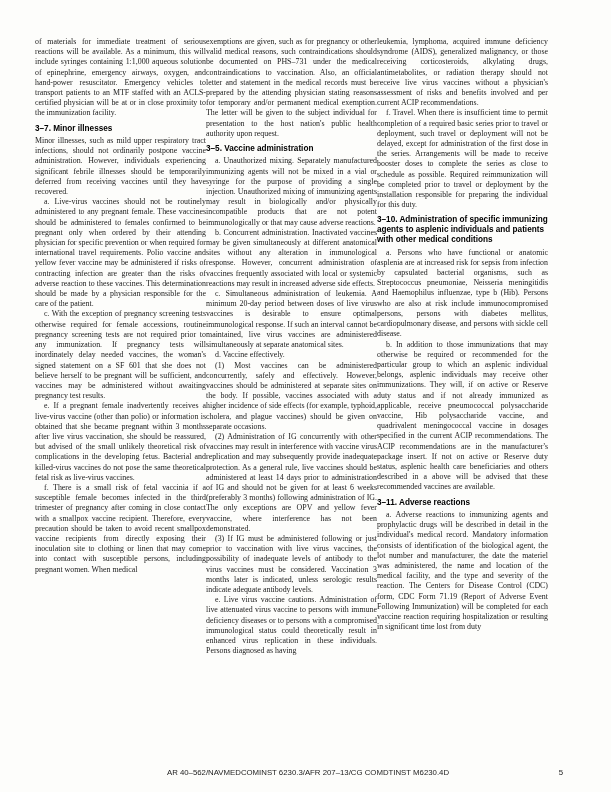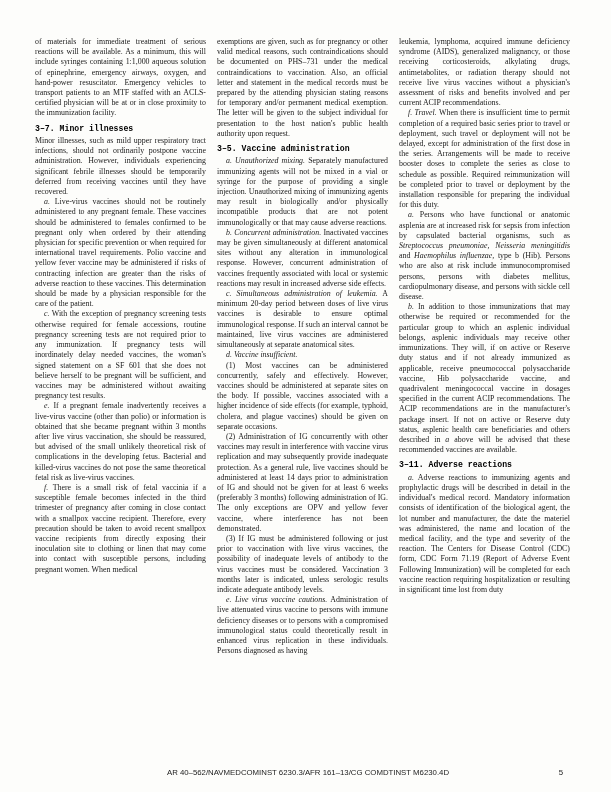--- a/index.html
+++ b/index.html
@@ -7,41 +7,41 @@
     width: 611px; height: 792px;
     background: #fdfdfb;
     position: relative;
     overflow: hidden;
   }
   .sheet {
     position: absolute; inset: 0;
     padding: 37px 30px 30px 35px;
     box-sizing: border-box;
   }
-  .columns { display: flex; gap: 11px; }
+  .columns { display: flex; }
   .col {
     width: 171px; flex: 0 0 171px;
     font-family: "Liberation Serif", serif;
     font-size: 7.9px;
     line-height: 10.2px;
     text-align: justify;
     color: #1a1a1a;
   }
   p.para { margin: 0; }
   p.indent { text-indent: 9px; }
   h3.heading {
-    font-family: Liberation Mono, monospace;
+    font-family: Liberation Sans, sans-serif;
     font-size: 8.2px;
     line-height: 9.9px;
     font-weight: bold;
     margin: 5px 0 2.5px 0;
     text-align: left;
     color: #000;
   }
-  .it { font-style: italic; }
+  .it { }
   .footer {
     position: absolute;
     left: 35px; right: 30px; bottom: 15px;
     font-family: "Liberation Sans", sans-serif;
     font-size: 7.8px;
     color: #222;
   }
   .footer .cite { display: block; text-align: center; }
   .footer .pagenum { position: absolute; right: 18px; top: 0; }
 </style>
@@ -58,32 +58,33 @@
         <p class="para indent"><span class="it">c.</span><span> With the exception of pregnancy screening tests otherwise required for female accessions, routine pregnancy screening tests are not required prior to any immunization. If pregnancy tests will inordinately delay needed vaccines, the woman's signed statement on a SF 601 that she does not believe herself to be pregnant will be sufficient, and vaccines may be administered without awaiting pregnancy test results.</span></p>
         <p class="para indent"><span class="it">e.</span><span> If a pregnant female inadvertently receives a live-virus vaccine (other than polio) or information is obtained that she became pregnant within 3 months after live virus vaccination, she should be reassured, but advised of the small unlikely theoretical risk of complications in the developing fetus. Bacterial and killed-virus vaccines do not pose the same theoretical fetal risk as live-virus vaccines.</span></p>
         <p class="para indent"><span class="it">f.</span><span> There is a small risk of fetal vaccinia if a susceptible female becomes infected in the third trimester of pregnancy after coming in close contact with a smallpox vaccine recipient. Therefore, every precaution should be taken to avoid recent smallpox vaccine recipients from directly exposing their inoculation site to clothing or linen that may come into contact with susceptible persons, including pregnant women. When medical</span></p>
       </div>
     <div class="col">
         <p class="para"><span>exemptions are given, such as for pregnancy or other valid medical reasons, such contraindications should be documented on PHS–731 under the medical contraindications to vaccination. Also, an official letter and statement in the medical records must be prepared by the attending physician stating reasons for temporary and/or permanent medical exemption. The letter will be given to the subject individual for presentation to the host nation's public health authority upon request.</span></p>
         <h3 class="heading">3–5. Vaccine administration</h3>
         <p class="para indent"><span class="it">a. Unauthorized mixing.</span><span> Separately manufactured immunizing agents will not be mixed in a vial or syringe for the purpose of providing a single injection. Unauthorized mixing of immunizing agents may result in biologically and/or physically incompatible products that are not potent immunologically or that may cause adverse reactions.</span></p>
         <p class="para indent"><span class="it">b. Concurrent administration.</span><span> Inactivated vaccines may be given simultaneously at different anatomical sites without any alteration in immunological response. However, concurrent administration of vaccines frequently associated with local or systemic reactions may result in increased adverse side effects.</span></p>
         <p class="para indent"><span class="it">c. Simultaneous administration of leukemia.</span><span> A minimum 20-day period between doses of live virus vaccines is desirable to ensure optimal immunological response. If such an interval cannot be maintained, live virus vaccines are administered simultaneously at separate anatomical sites.</span></p>
-        <p class="para indent"><span class="it">d. Vaccine insufficient.</span></p>
+        <p class="para indent"><span class="it">d. Vaccine effectively.</span></p>
         <p class="para indent"><span>(1) Most vaccines can be administered concurrently, safely and effectively. However, vaccines should be administered at separate sites on the body. If possible, vaccines associated with a higher incidence of side effects (for example, typhoid, cholera, and plague vaccines) should be given on separate occasions.</span></p>
         <p class="para indent"><span>(2) Administration of IG concurrently with other vaccines may result in interference with vaccine virus replication and may subsequently provide inadequate protection. As a general rule, live vaccines should be administered at least 14 days prior to administration of IG and should not be given for at least 6 weeks (preferably 3 months) following administration of IG. The only exceptions are OPV and yellow fever vaccine, where interference has not been demonstrated.</span></p>
         <p class="para indent"><span>(3) If IG must be administered following or just prior to vaccination with live virus vaccines, the possibility of inadequate levels of antibody to the virus vaccines must be considered. Vaccination 3 months later is indicated, unless serologic results indicate adequate antibody levels.</span></p>
         <p class="para indent"><span class="it">e. Live virus vaccine cautions.</span><span> Administration of live attenuated virus vaccine to persons with immune deficiency diseases or to persons with a compromised immunological status could theoretically result in enhanced virus replication in these individuals. Persons diagnosed as having</span></p>
       </div>
     <div class="col">
         <p class="para"><span>leukemia, lymphoma, acquired immune deficiency syndrome (AIDS), generalized malignancy, or those receiving corticosteroids, alkylating drugs, antimetabolites, or radiation therapy should not receive live virus vaccines without a physician's assessment of risks and benefits involved and per current ACIP recommendations.</span></p>
         <p class="para indent"><span class="it">f. Travel.</span><span> When there is insufficient time to permit completion of a required basic series prior to travel or deployment, such travel or deployment will not be delayed, except for administration of the first dose in the series. Arrangements will be made to receive booster doses to complete the series as close to schedule as possible. Required reimmunization will be completed prior to travel or deployment by the installation responsible for preparing the individual for this duty.</span></p>
+        <h3 class="heading">3–10. Administration of specific immunizing agents to asplenic individuals and patients with other medical conditions</h3>
         <p class="para indent"><span class="it">a.</span><span> Persons who have functional or anatomic asplenia are at increased risk for sepsis from infection by capsulated bacterial organisms, such as </span><span class="it">Streptococcus pneumoniae, Neisseria meningitidis</span><span> and </span><span class="it">Haemophilus influenzae,</span><span> type b (Hib). Persons who are also at risk include immunocompromised persons, persons with diabetes mellitus, cardiopulmonary disease, and persons with sickle cell disease.</span></p>
         <p class="para indent"><span class="it">b.</span><span> In addition to those immunizations that may otherwise be required or recommended for the particular group to which an asplenic individual belongs, asplenic individuals may receive other immunizations. They will, if on active or Reserve duty status and if not already immunized as applicable, receive pneumococcal polysaccharide vaccine, Hib polysaccharide vaccine, and quadrivalent meningococcal vaccine in dosages specified in the current ACIP recommendations. The ACIP recommendations are in the manufacturer's package insert. If not on active or Reserve duty status, asplenic health care beneficiaries and others described in </span><span class="it">a</span><span> above will be advised that these recommended vaccines are available.</span></p>
         <h3 class="heading">3–11. Adverse reactions</h3>
         <p class="para indent"><span class="it">a.</span><span> Adverse reactions to immunizing agents and prophylactic drugs will be described in detail in the individual's medical record. Mandatory information consists of identification of the biological agent, the lot number and manufacturer, the date the materiel was administered, the name and location of the medical facility, and the type and severity of the reaction. The Centers for Disease Control (CDC) form, CDC Form 71.19 (Report of Adverse Event Following Immunization) will be completed for each vaccine reaction requiring hospitalization or resulting in significant time lost from duty</span></p>
       </div>
   </div>
   <div class="footer">
-    <span class="cite">AR 40–562/NAVMEDCOMINST 6230.3/AFR 161–13/CG COMDTINST M6230.4D</span>
+    <span class="cite">AR 40–562/NAVMEDCOMINST 6230.3/AFR 207–13/CG COMDTINST M6230.4D</span>
     <span class="pagenum">5</span>
   </div>
 </div>
 
 </body></html>

